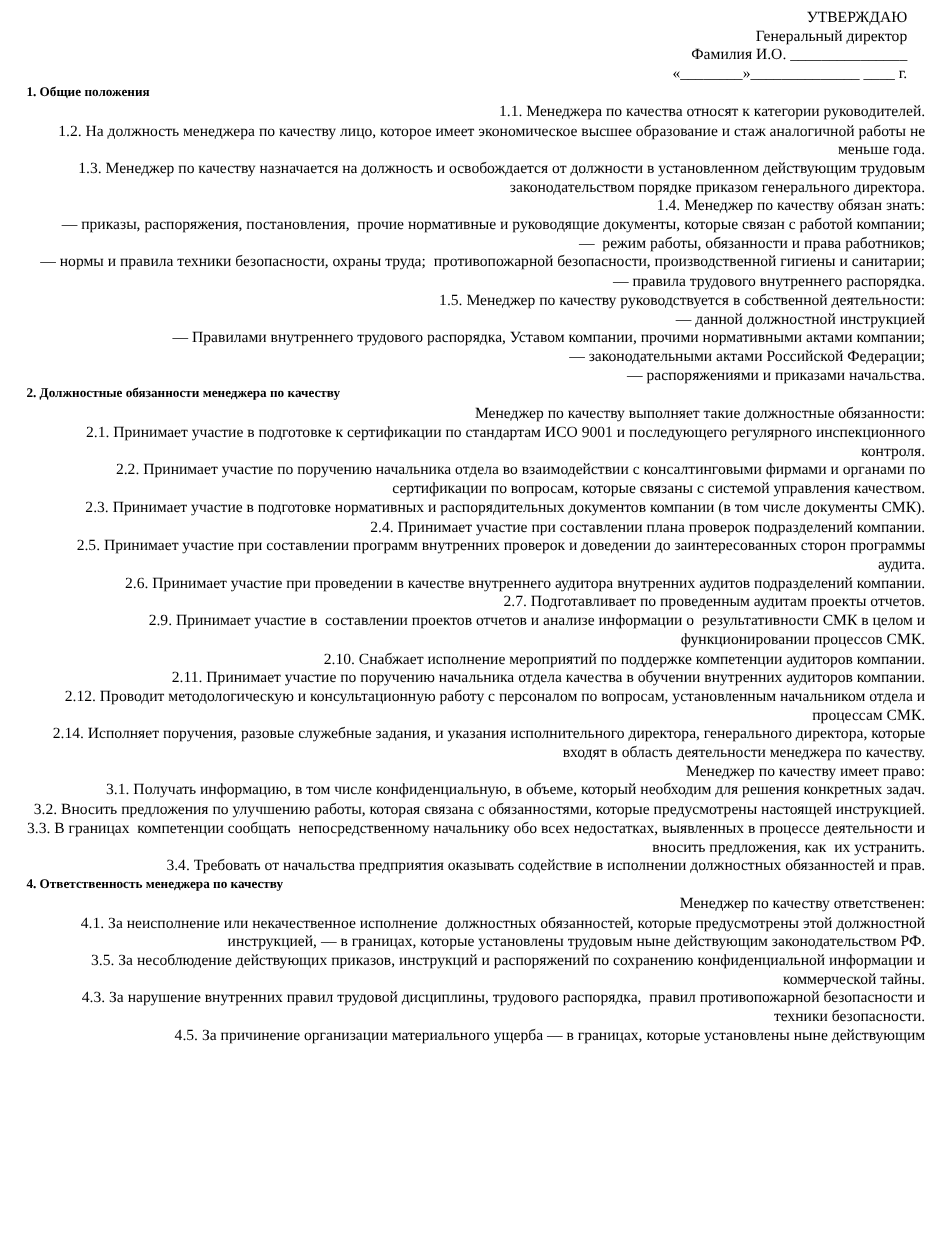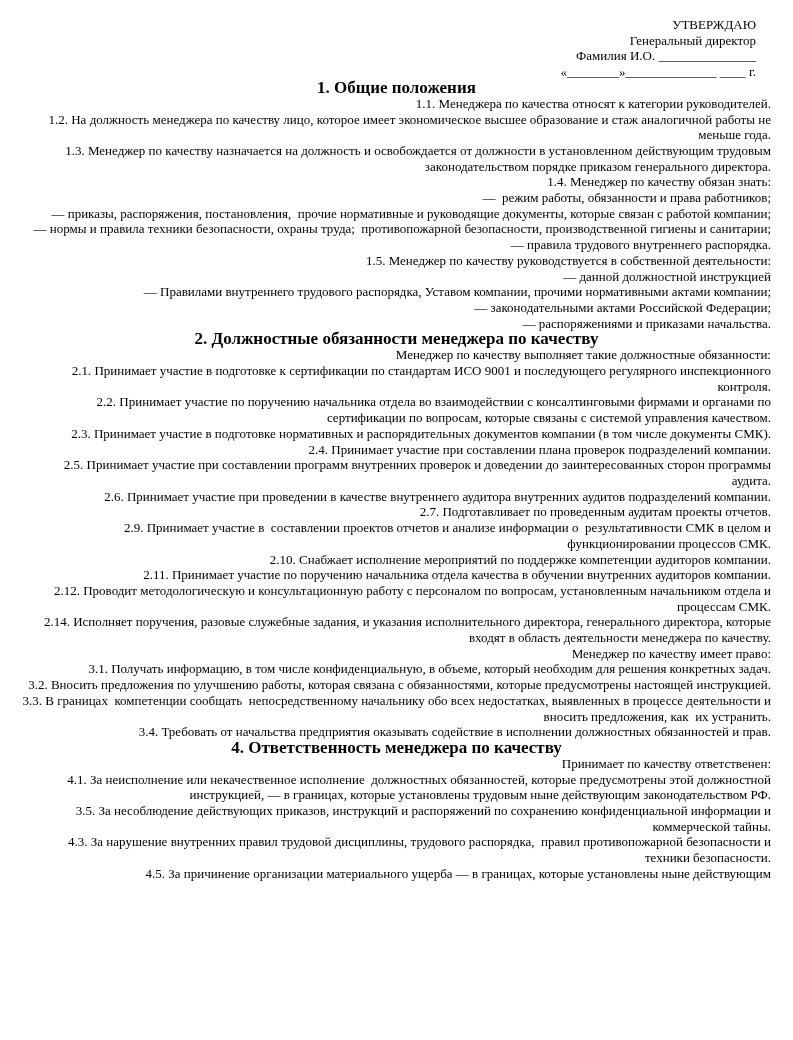--- a/index.html
+++ b/index.html
@@ -10,34 +10,34 @@
   body {
     width: 793px;
     height: 1040px;
     overflow: hidden;
     color: #000000;
     font-family: "Liberation Serif", "DejaVu Serif", serif;
     font-size: 13px;
     line-height: 15.7px;
   }
   .approval {
-    padding: 17px 37px 0 0;
+    padding: 6px 37px 0 0;
     text-align: right;
   }
   .approval div {
     white-space: pre;
   }
   main {
     padding: 0 22px;
   }
   section { margin: 0; }
   .sec-title {
     margin: 0;
-    text-align: center;
-    font-size: 17px;
+    text-align: left;
+    font-size: 11px;
     font-weight: bold;
     line-height: 16px;
   }
   p {
     margin: 0;
     white-space: pre-wrap;
     text-align: right;
   }
 </style>
 </head>
@@ -51,22 +51,22 @@
 </header>
 
 <main>
 
   <section>
     <h2 class="sec-title">1. Общие положения</h2>
     <p>1.1. Менеджера по качества относят к категории руководителей.</p>
     <p>1.2. На должность менеджера по качеству лицо, которое имеет экономическое высшее образование и стаж аналогичной работы не меньше года.</p>
     <p>1.3. Менеджер по качеству назначается на должность и освобождается от должности в установленном действующим трудовым законодательством порядке приказом генерального директора.</p>
     <p>1.4. Менеджер по качеству обязан знать:</p>
+    <p>— приказы, распоряжения, постановления,  прочие нормативные и руководящие документы, которые связан с работой компании;</p>
     <p>—  режим работы, обязанности и права работников;</p>
-    <p>— приказы, распоряжения, постановления,  прочие нормативные и руководящие документы, которые связан с работой компании;</p>
     <p>— нормы и правила техники безопасности, охраны труда;  противопожарной безопасности, производственной гигиены и санитарии;</p>
     <p>— правила трудового внутреннего распорядка.</p>
     <p>1.5. Менеджер по качеству руководствуется в собственной деятельности:</p>
     <p>— данной должностной инструкцией</p>
     <p>— Правилами внутреннего трудового распорядка, Уставом компании, прочими нормативными актами компании;</p>
     <p>— законодательными актами Российской Федерации;</p>
     <p>— распоряжениями и приказами начальства.</p>
   </section>
 
   <section>
@@ -89,20 +89,20 @@
   <section>
     <p>Менеджер по качеству имеет право:</p>
     <p>3.1. Получать информацию, в том числе конфиденциальную, в объеме, который необходим для решения конкретных задач.</p>
     <p>3.2. Вносить предложения по улучшению работы, которая связана с обязанностями, которые предусмотрены настоящей инструкцией.</p>
     <p>3.3. В границах  компетенции сообщать  непосредственному начальнику обо всех недостатках, выявленных в процессе деятельности и вносить предложения, как  их устранить.</p>
     <p>3.4. Требовать от начальства предприятия оказывать содействие в исполнении должностных обязанностей и прав.</p>
   </section>
 
   <section>
     <h2 class="sec-title">4. Ответственность менеджера по качеству</h2>
-    <p>Принимает по качеству ответственен:</p>
+    <p>Менеджер по качеству ответственен:</p>
     <p>4.1. За неисполнение или некачественное исполнение  должностных обязанностей, которые предусмотрены этой должностной инструкцией, — в границах, которые установлены трудовым ныне действующим законодательством РФ.</p>
     <p>3.5. За несоблюдение действующих приказов, инструкций и распоряжений по сохранению конфиденциальной информации и коммерческой тайны.</p>
     <p>4.3. За нарушение внутренних правил трудовой дисциплины, трудового распорядка,  правил противопожарной безопасности и техники безопасности.</p>
     <p>4.5. За причинение организации материального ущерба — в границах, которые установлены ныне действующим</p>
   </section>
 
 </main>
 
 </body></html>

